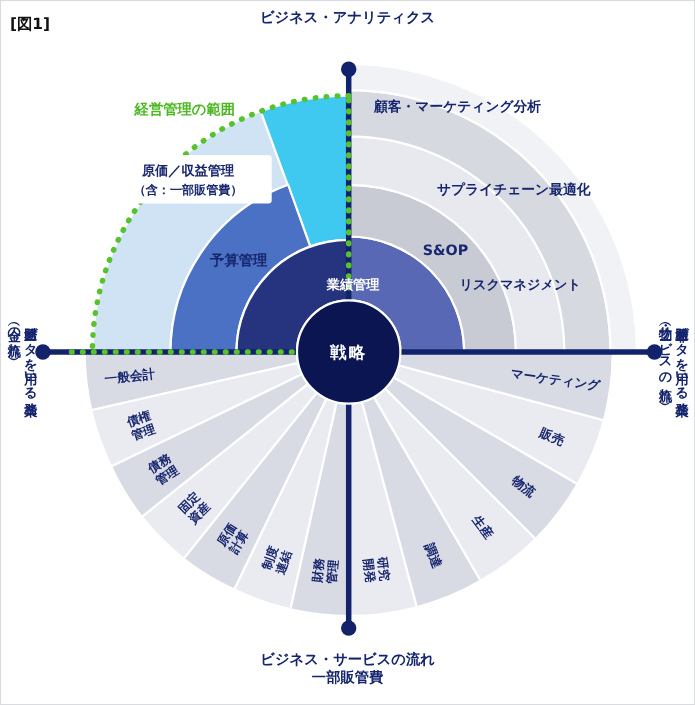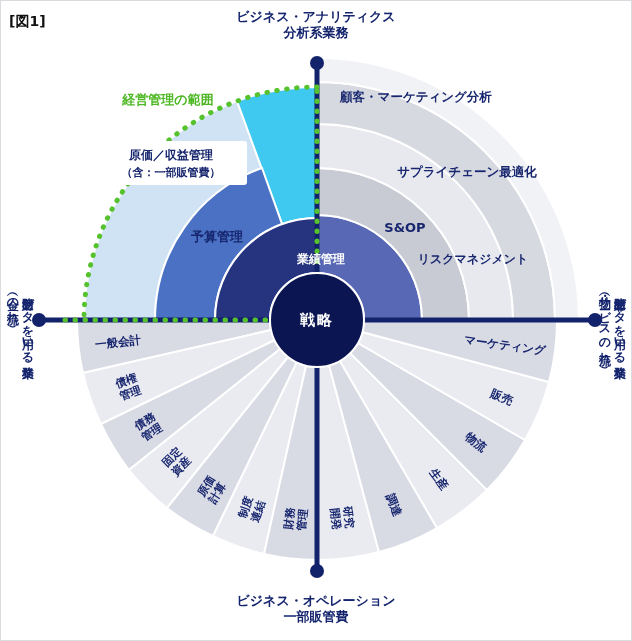--- a/index.html
+++ b/index.html
@@ -28,25 +28,24 @@
 </style>
 </head>
 <body>
 
 <div class="page">
 
   <div class="fig-tag">[図1]</div>
 
   <div class="axis-top">
     <div>ビジネス・アナリティクス</div>
-    <div>分析系業務</div>
   </div>
 
   <div class="axis-bottom">
-    <div>ビジネス・オペレーション</div>
+    <div>ビジネス・サービスの流れ</div>
     <div>一部販管費</div>
   </div>
 
   <div class="vwrap left">
     <div>財務データを用いる業務</div>
     <div>（金の流れ）</div>
   </div>
 
   <div class="vwrap right">
     <div>非財務データを用いる業務</div>

